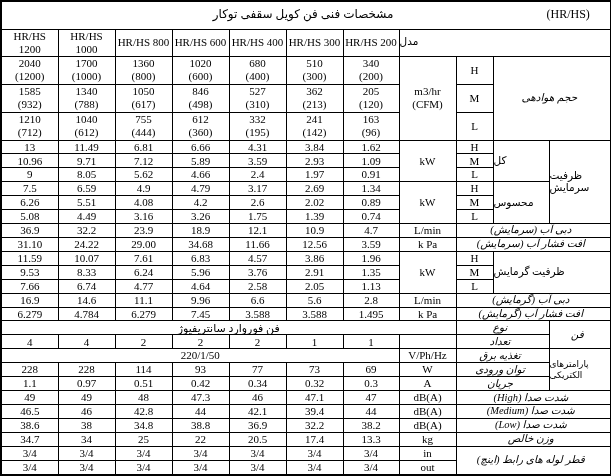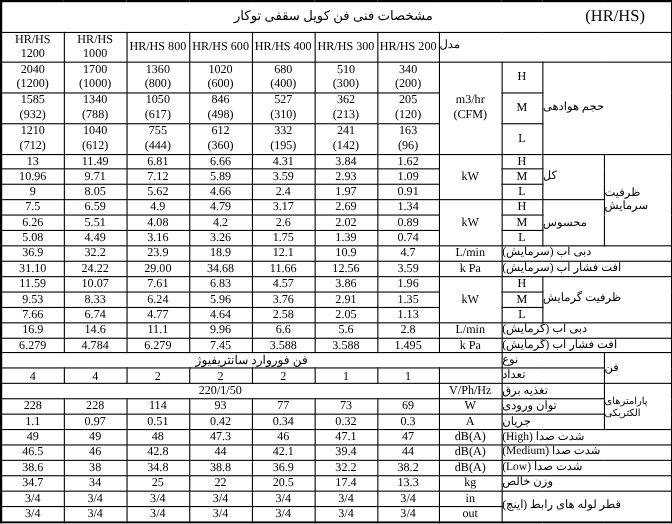--- a/index.html
+++ b/index.html
@@ -15,29 +15,29 @@
     border: 1px solid #000;
     text-align: center;
     vertical-align: middle;
     font-size: 11px;
     line-height: 1.15;
     padding: 0;
     overflow: hidden;
   }
   .pre { white-space: pre-line; }
   .rtl { direction: rtl; }
-  .lbl { direction: rtl; text-align: left; padding-right: 5px; font-size: 10.5px; }
+  .lbl { direction: rtl; text-align: center; padding-right: 5px; font-size: 10.5px; font-style: italic; }
   .lblc { direction: rtl; text-align: left; font-size: 10.5px; }
   .small { font-size: 9px; margin-left: 13px; }
   tr.h28 { height: 28px; }
   tr.h27 { height: 27px; }
   .titlebox { display: flex; align-items: center; width: 100%; }
   .titlebox .spacer { width: 72px; }
   .titlebox .ttl { flex: 1; text-align: center; font-size: 12px; direction: rtl; }
-  .titlebox .tag { width: 72px; text-align: left; padding-right: 6px; font-size: 15px; }
+  .titlebox .tag { width: 72px; text-align: center; padding-right: 6px; font-size: 12px; }
 </style>
 </head>
 <body>
 
 <table class="spec">
   <colgroup>
     <col style="width:57px">
       <col style="width:57px">
       <col style="width:57px">
       <col style="width:57px">

